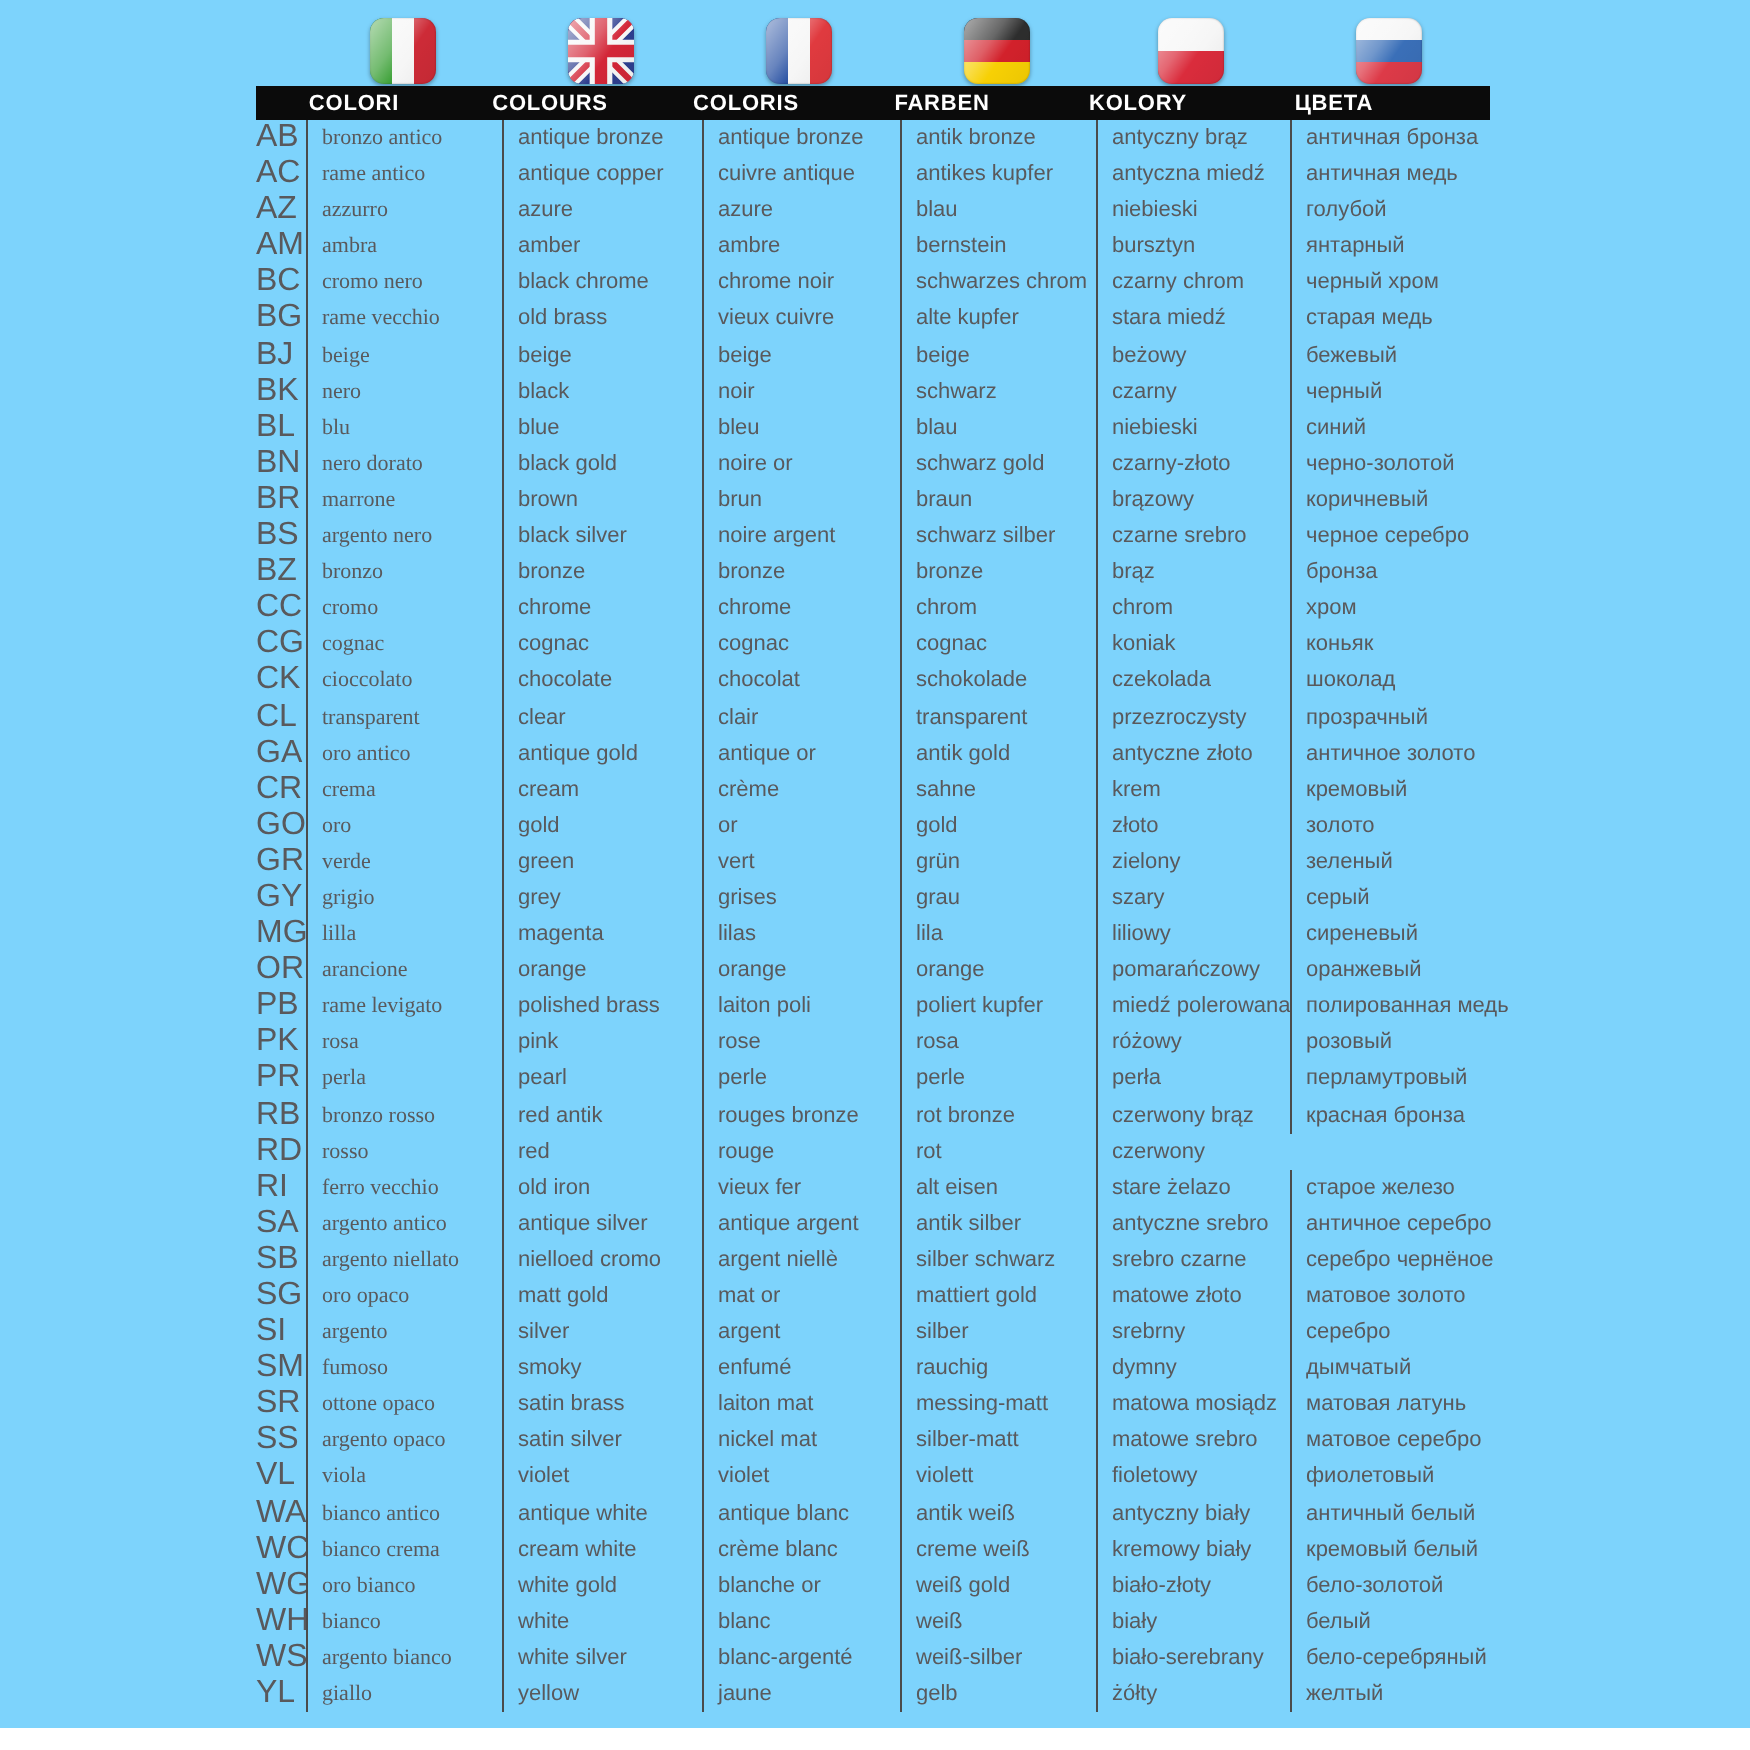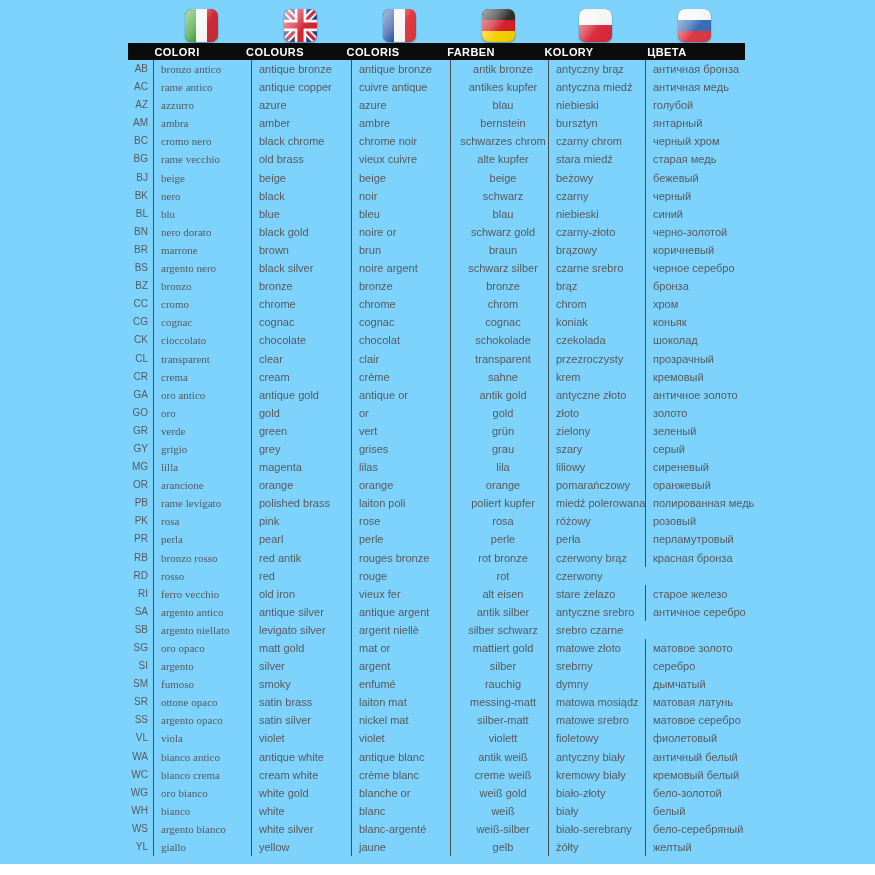--- a/index.html
+++ b/index.html
@@ -68,32 +68,31 @@
     font-size:11px;
     color:#59595c;
     white-space:nowrap;
     overflow:hidden;
     line-height:18.1px;
     height:18.1px;
     box-sizing:border-box;
   }
   .cell.code{
     width:25px;
-    text-align:right;
     padding-right:5px;
-    font-size:10px;
+    font-size:16px;
   }
   .cell.lang{
     border-left:1px solid #4b4b4b;
     padding-left:7px;
   }
   .c-it{width:98px;font-family:Liberation Serif, serif;}
   .c-en{width:100px;}
   .c-fr{width:99px;}
-  .c-de{width:98px;text-align:center;}
+  .c-de{width:98px;}
   .c-pl{width:97px;}
   .c-ru{flex:1;}
 </style>
 </head>
 <body>
 
 <div class="page">
 
   <div class="flag flag-it"></div>
   <div class="flag flag-gb">
@@ -267,38 +266,38 @@
       <div class="row">
         <div class="cell code">CL</div>
         <div class="cell lang c-it">transparent</div>
         <div class="cell lang c-en">clear</div>
         <div class="cell lang c-fr">clair</div>
         <div class="cell lang c-de">transparent</div>
         <div class="cell lang c-pl">przezroczysty</div>
         <div class="cell lang c-ru">прозрачный</div>
       </div>
       <div class="row">
+        <div class="cell code">GA</div>
+        <div class="cell lang c-it">oro antico</div>
+        <div class="cell lang c-en">antique gold</div>
+        <div class="cell lang c-fr">antique or</div>
+        <div class="cell lang c-de">antik gold</div>
+        <div class="cell lang c-pl">antyczne złoto</div>
+        <div class="cell lang c-ru">античное золото</div>
+      </div>
+      <div class="row">
         <div class="cell code">CR</div>
         <div class="cell lang c-it">crema</div>
         <div class="cell lang c-en">cream</div>
         <div class="cell lang c-fr">crème</div>
         <div class="cell lang c-de">sahne</div>
         <div class="cell lang c-pl">krem</div>
         <div class="cell lang c-ru">кремовый</div>
       </div>
       <div class="row">
-        <div class="cell code">GA</div>
-        <div class="cell lang c-it">oro antico</div>
-        <div class="cell lang c-en">antique gold</div>
-        <div class="cell lang c-fr">antique or</div>
-        <div class="cell lang c-de">antik gold</div>
-        <div class="cell lang c-pl">antyczne złoto</div>
-        <div class="cell lang c-ru">античное золото</div>
-      </div>
-      <div class="row">
         <div class="cell code">GO</div>
         <div class="cell lang c-it">oro</div>
         <div class="cell lang c-en">gold</div>
         <div class="cell lang c-fr">or</div>
         <div class="cell lang c-de">gold</div>
         <div class="cell lang c-pl">złoto</div>
         <div class="cell lang c-ru">золото</div>
       </div>
       <div class="row">
         <div class="cell code">GR</div>
@@ -394,24 +393,25 @@
         <div class="cell lang c-it">argento antico</div>
         <div class="cell lang c-en">antique silver</div>
         <div class="cell lang c-fr">antique argent</div>
         <div class="cell lang c-de">antik silber</div>
         <div class="cell lang c-pl">antyczne srebro</div>
         <div class="cell lang c-ru">античное серебро</div>
       </div>
       <div class="row">
         <div class="cell code">SB</div>
         <div class="cell lang c-it">argento niellato</div>
-        <div class="cell lang c-en">levigato silver</div>
+        <div class="cell lang c-en">nielloed cromo</div>
         <div class="cell lang c-fr">argent niellè</div>
         <div class="cell lang c-de">silber schwarz</div>
         <div class="cell lang c-pl">srebro czarne</div>
+        <div class="cell lang c-ru">серебро чернёное</div>
       </div>
       <div class="row">
         <div class="cell code">SG</div>
         <div class="cell lang c-it">oro opaco</div>
         <div class="cell lang c-en">matt gold</div>
         <div class="cell lang c-fr">mat or</div>
         <div class="cell lang c-de">mattiert gold</div>
         <div class="cell lang c-pl">matowe złoto</div>
         <div class="cell lang c-ru">матовое золото</div>
       </div>

